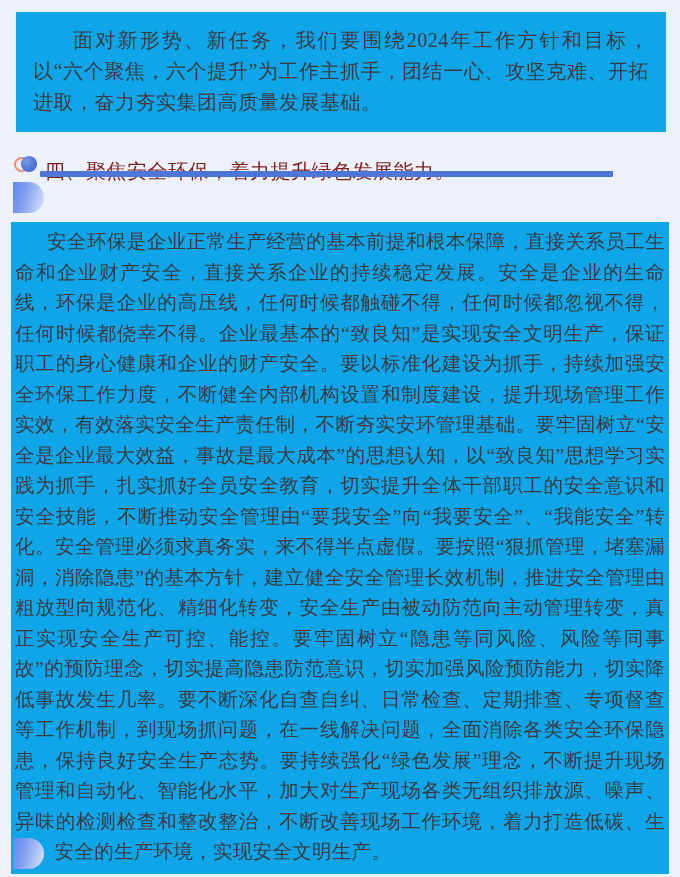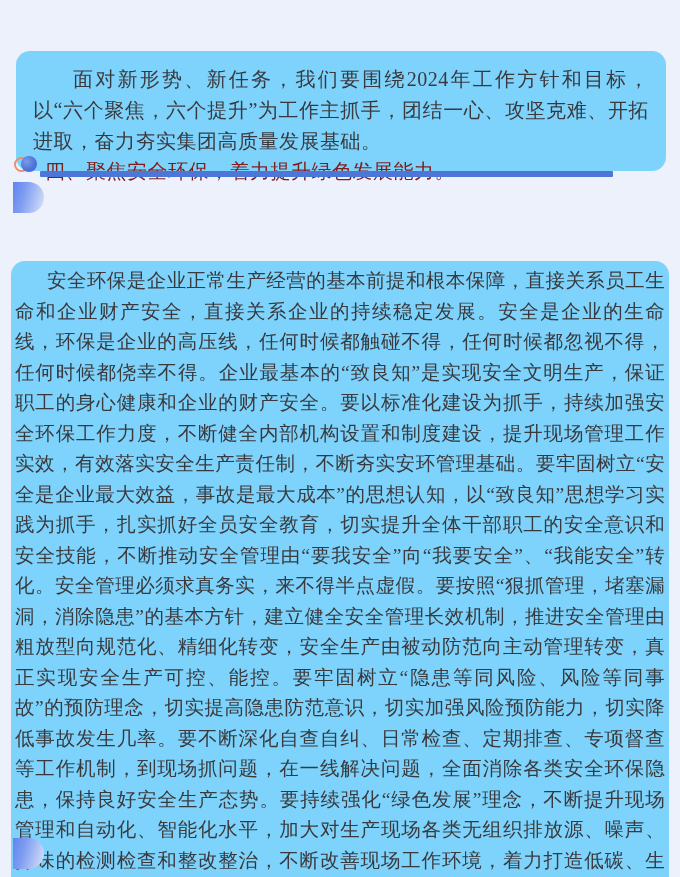--- a/index.html
+++ b/index.html
@@ -9,23 +9,22 @@
     position: relative;
     width: 680px;
     height: 877px;
     background: #EDF1FB;
     overflow: hidden;
     font-family: "Liberation Serif", serif;
   }
 
   .card {
     position: absolute;
-    background: #7dd3fc;
-    border-radius: 14px;
-    margin-top: 39px;
+    background: #0ea5e9;
+    border-radius: 0;
   }
 
   .intro-card {
     left: 16px;
     top: 12px;
     width: 650px;
     min-height: 108px;
   }
   .intro-text {
     margin: 0;

